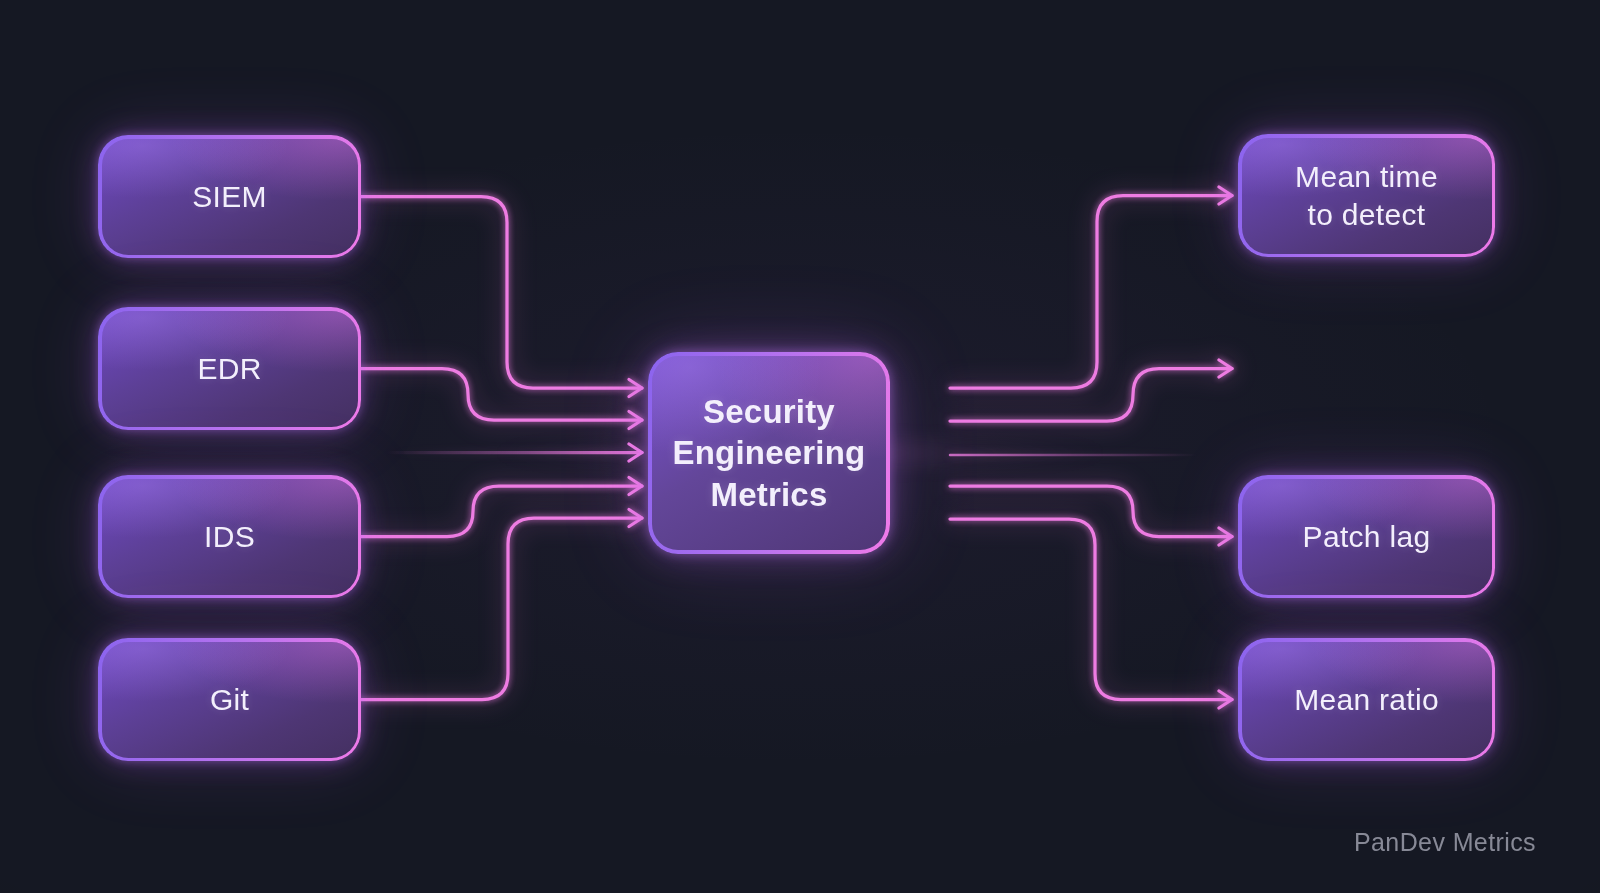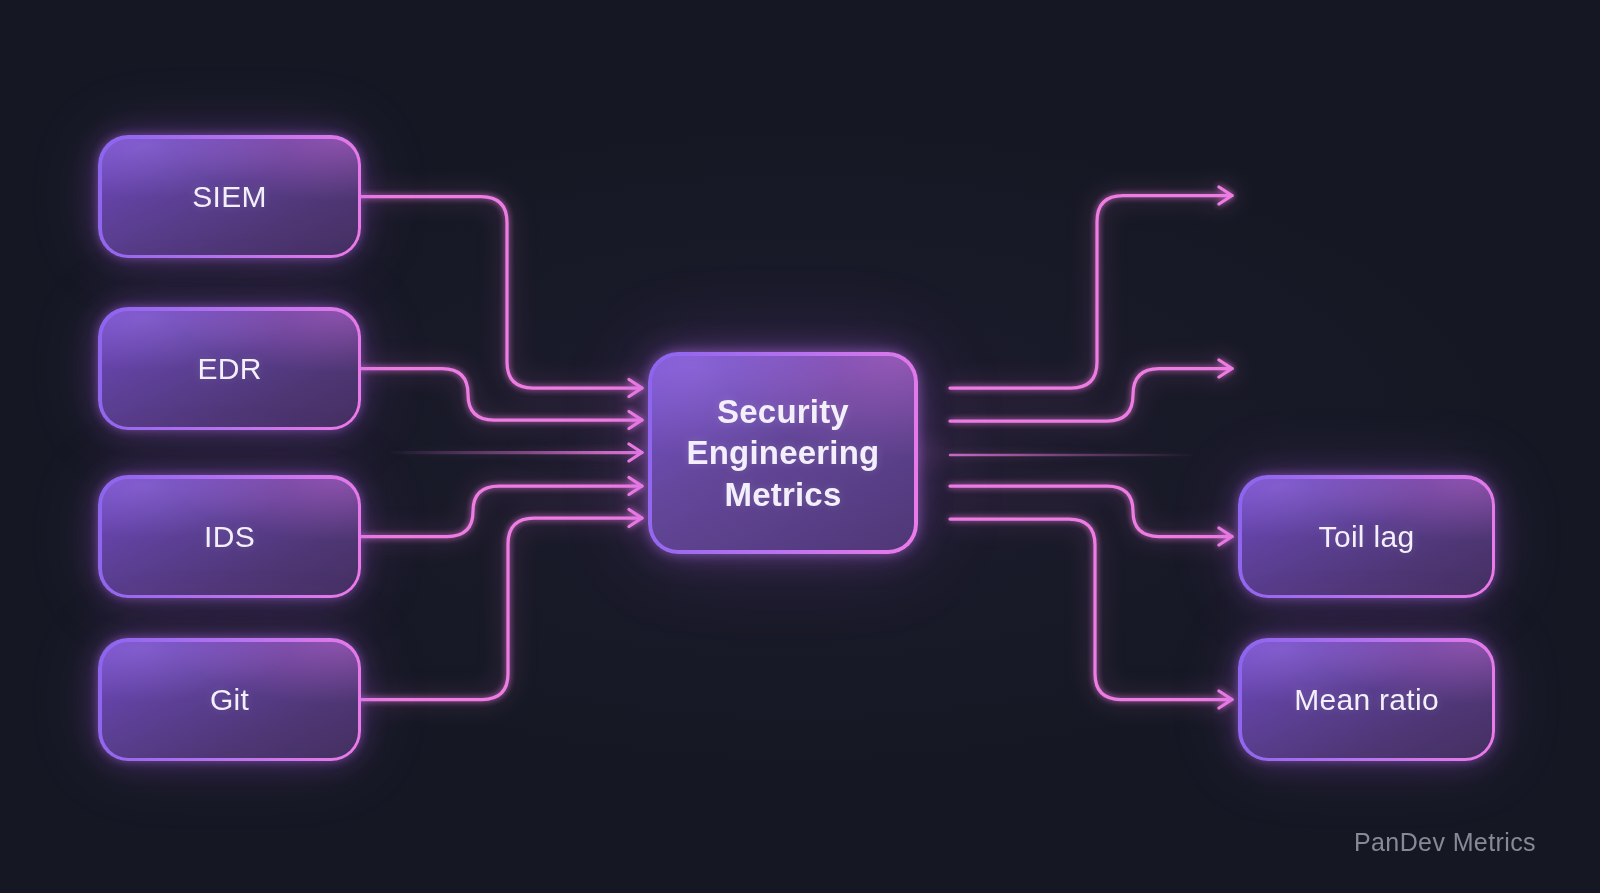--- a/index.html
+++ b/index.html
@@ -127,29 +127,34 @@
     <div class="node-inner">
       <span class="node-label">IDS</span>
     </div>
   </div>
   <div class="node" style="left:98px; top:629px; width:263px; height:123px;">
     <div class="node-inner">
       <span class="node-label">Git</span>
     </div>
   </div>
 
-  <div class="node center" style="left:648px; top:343px; width:270px; height:202px;">
+  <div class="node center" style="left:648px; top:343px; width:242px; height:202px;">
     <div class="node-inner">
       <span class="node-label">Security Engineering Metrics</span>
     </div>
   </div>
 
+  <div class="node" style="left:1238px; top:125px; width:257px; height:123px;">
+    <div class="node-inner">
+      <span class="node-label wrap">Mean time to detect</span>
+    </div>
+  </div>
   <div class="node" style="left:1238px; top:466px; width:257px; height:123px;">
     <div class="node-inner">
-      <span class="node-label wrap">Toil lag</span>
+      <span class="node-label wrap">Patch lag</span>
     </div>
   </div>
   <div class="node" style="left:1238px; top:629px; width:257px; height:123px;">
     <div class="node-inner">
       <span class="node-label wrap">Mean ratio</span>
     </div>
   </div>
 
   <span class="watermark">PanDev Metrics</span>
 </div>

